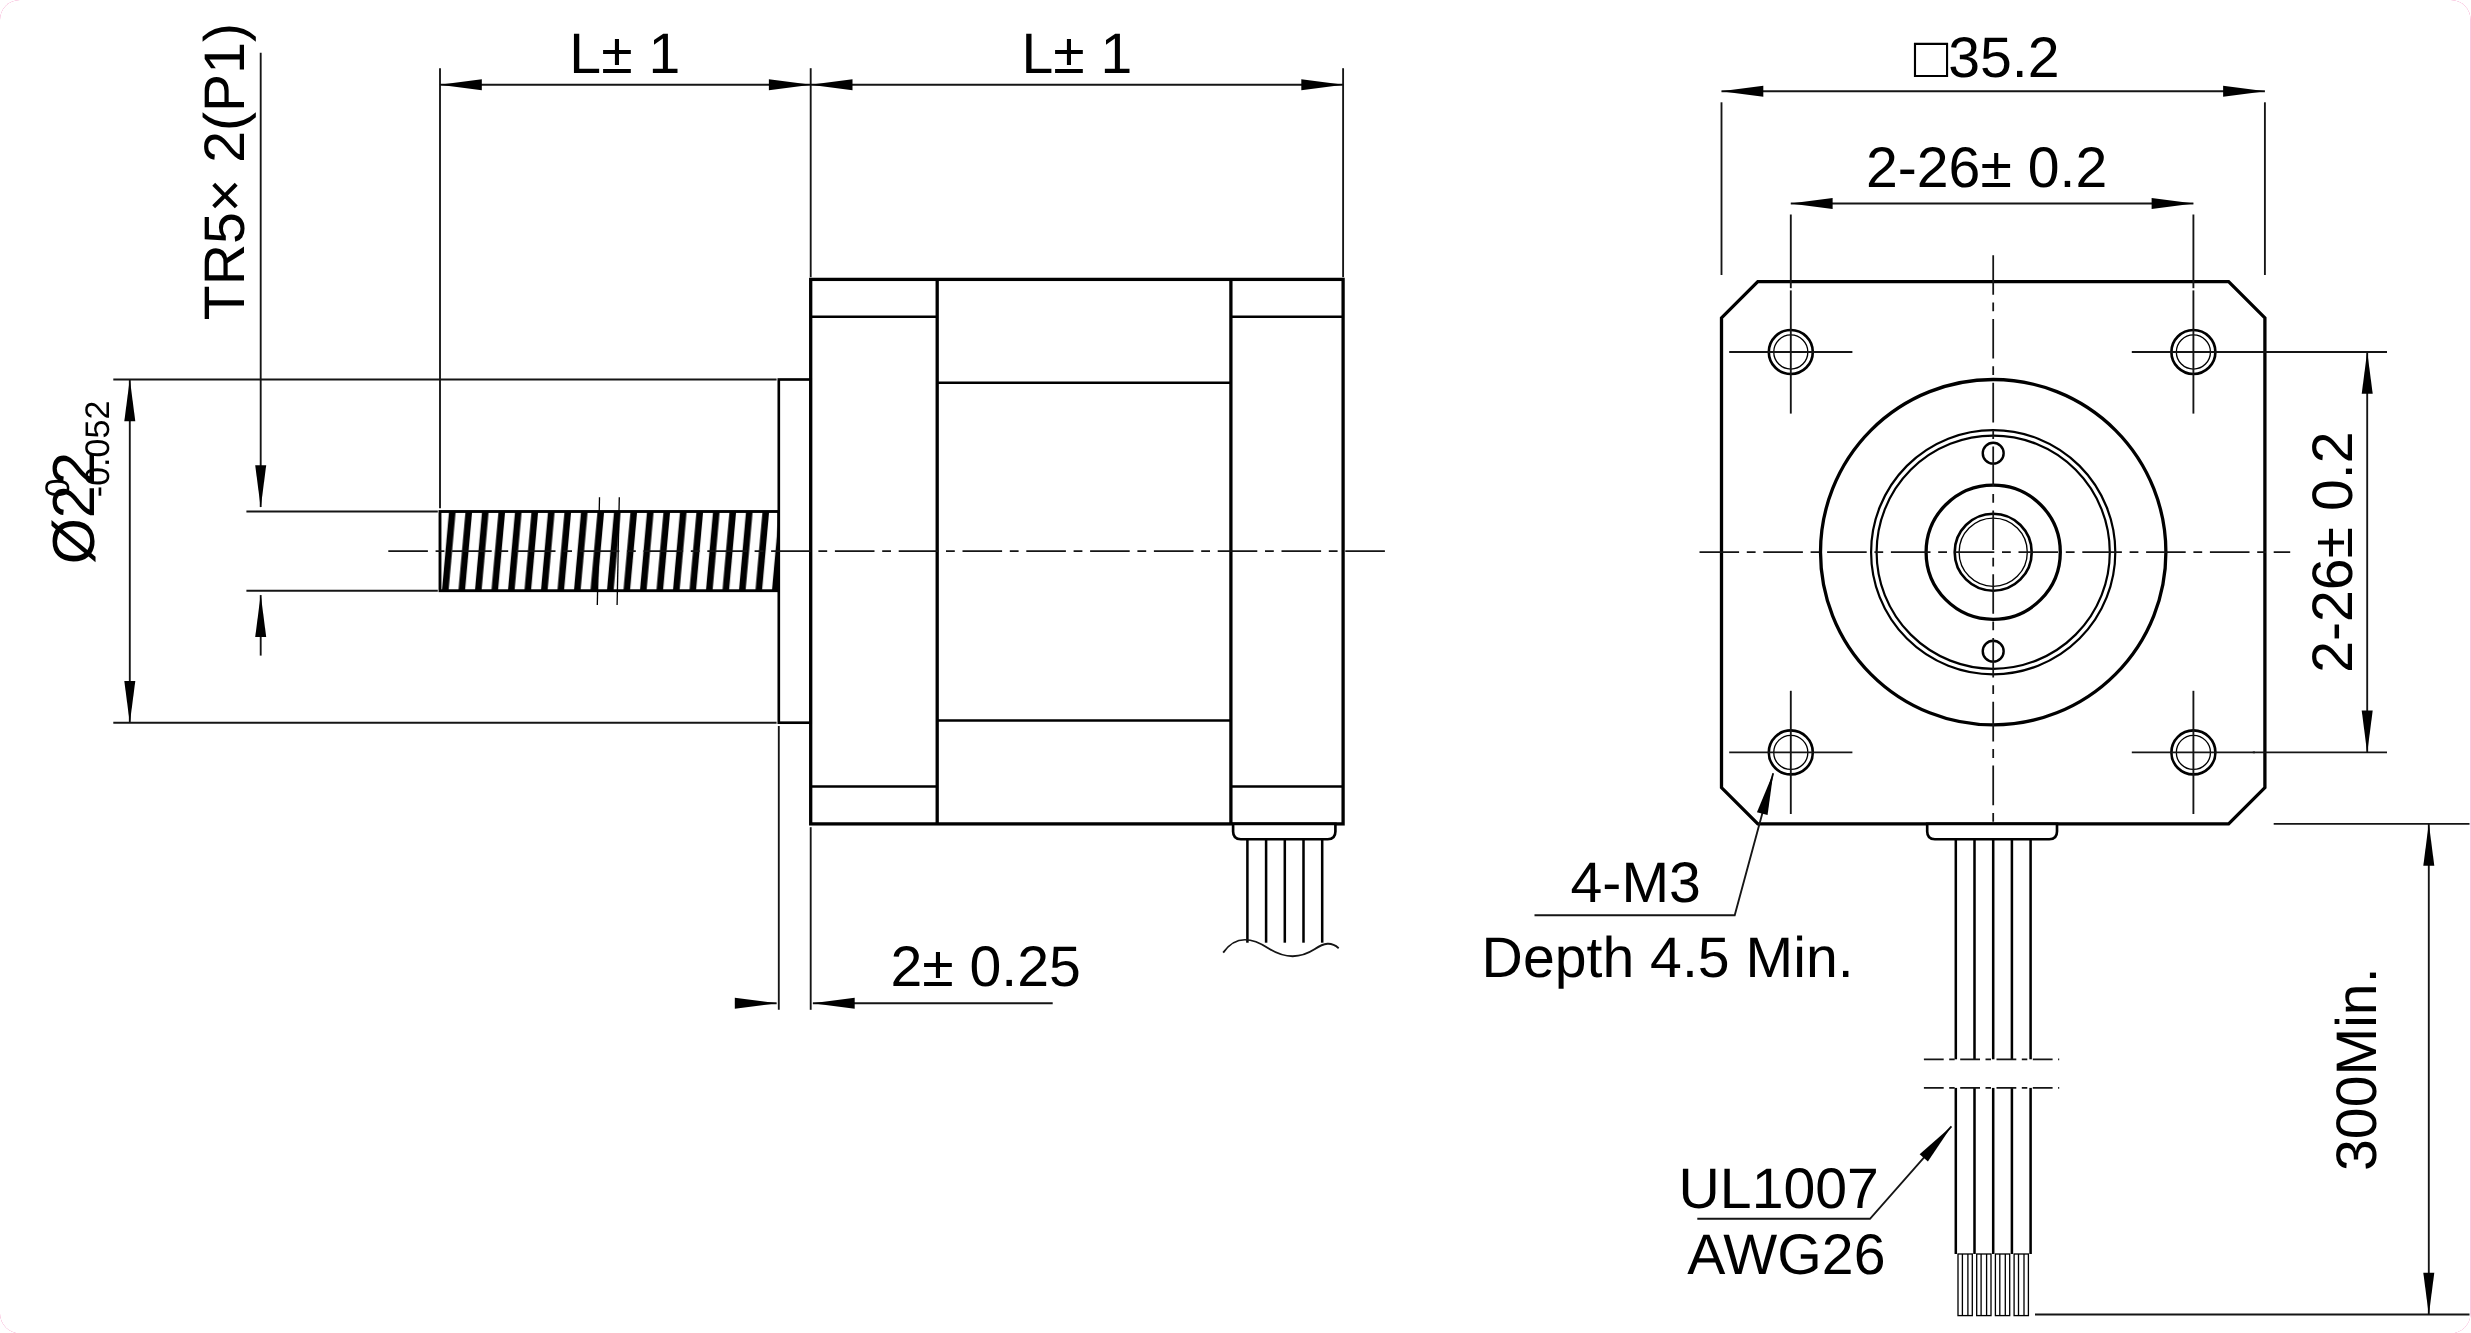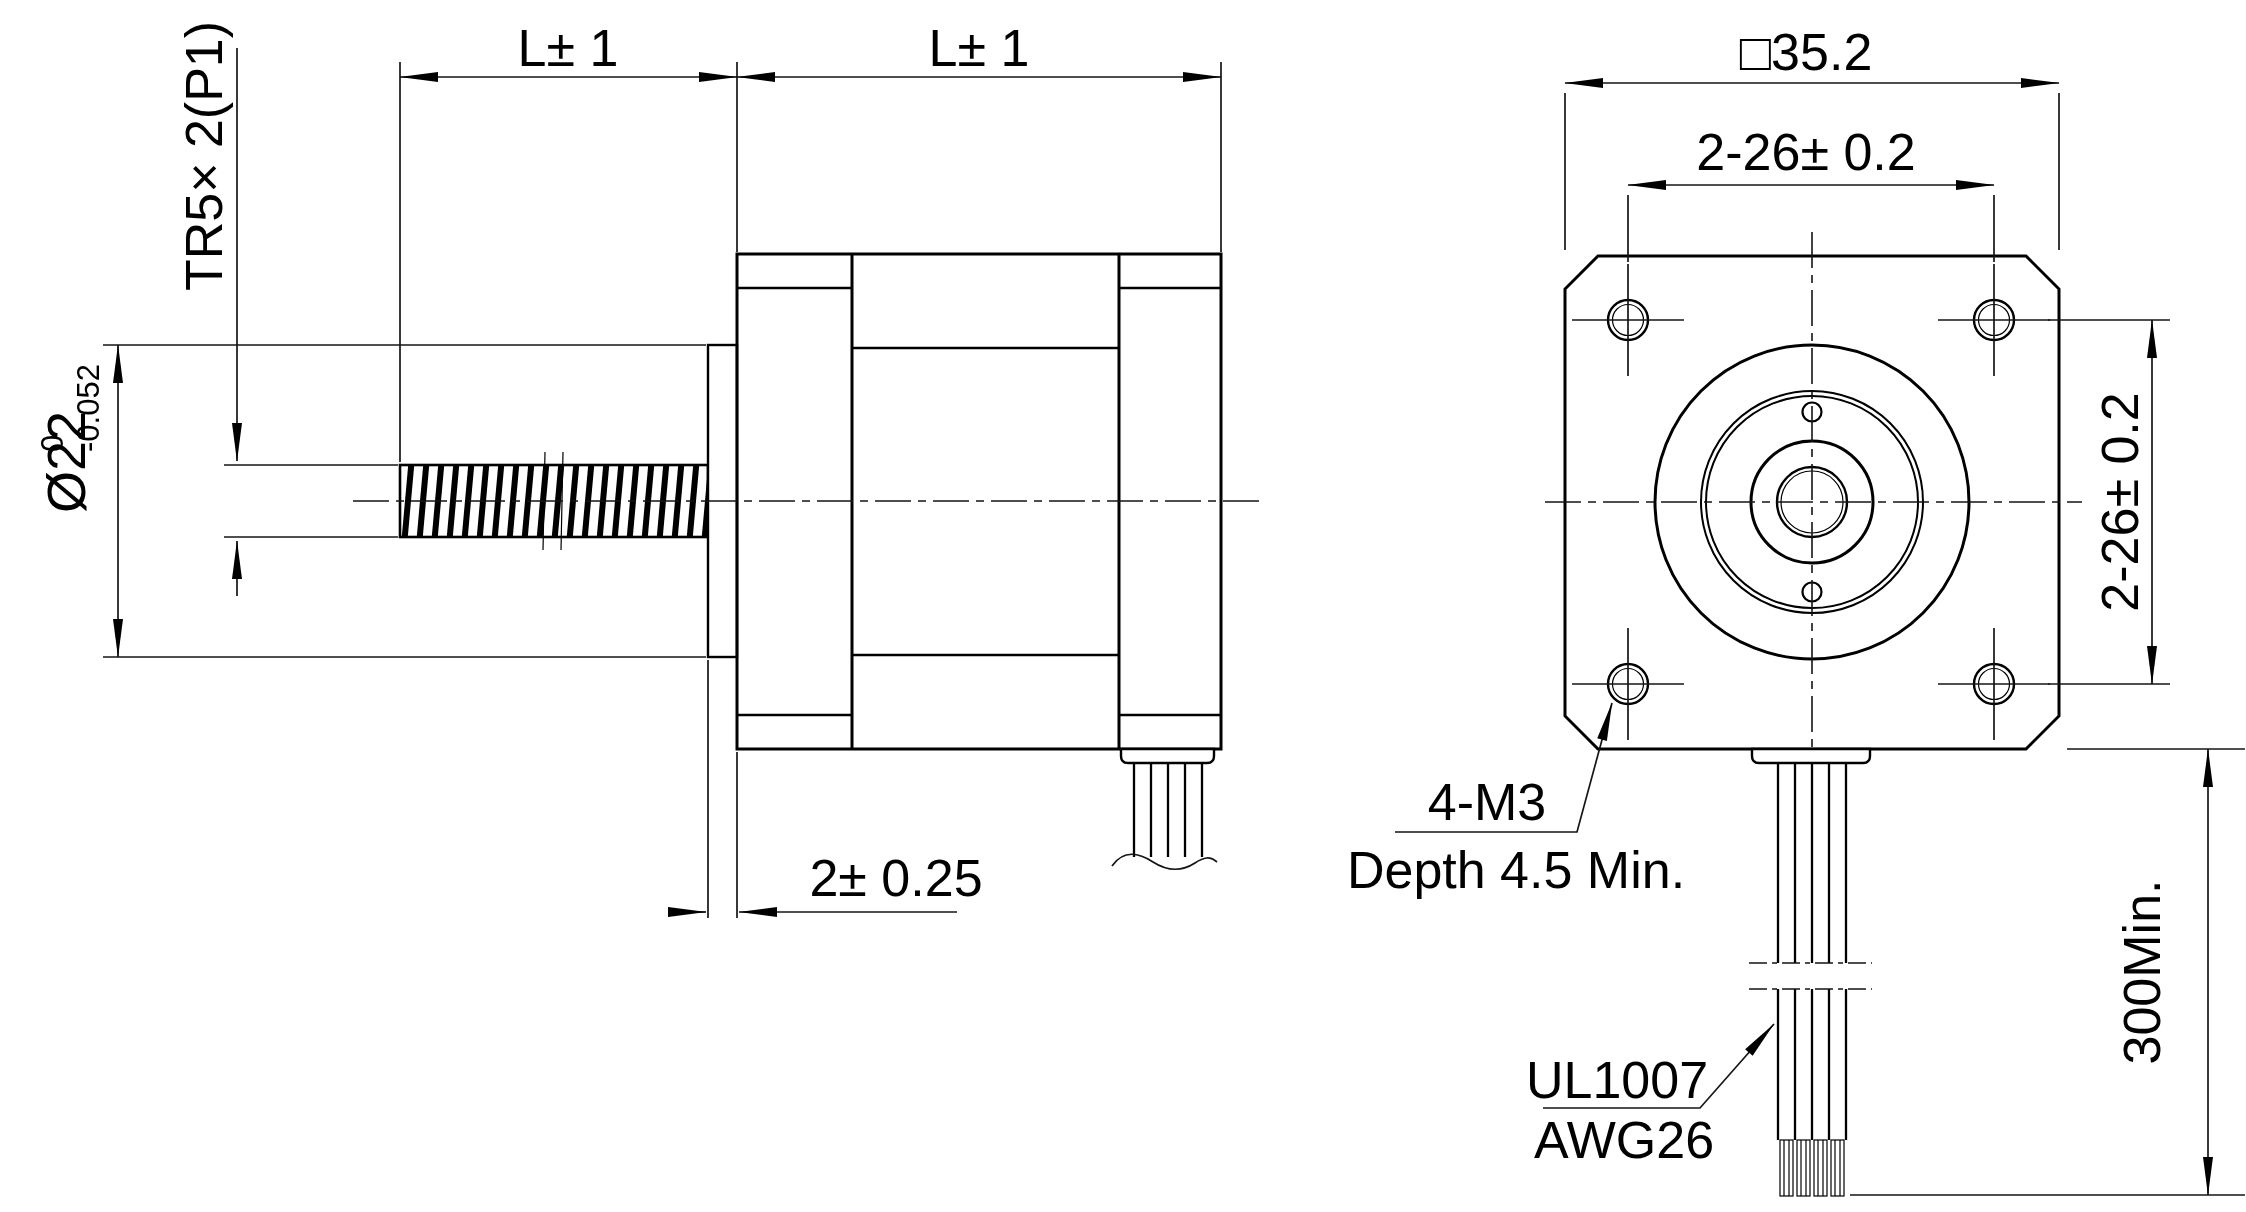--- a/index.html
+++ b/index.html
@@ -1,16 +1,16 @@
 <!DOCTYPE html>
 <html><head>
 <meta charset="utf-8">
 <style>
   html,body{margin:0;padding:0;background:#ffffff;}
-  .page{width:2246px;height:1212px;background:#ec4899;position:relative;overflow:hidden;}
+  .page{width:2246px;height:1212px;background:#ec4899;position:relative;overflow:hidden;border-radius:18px;}
   svg{display:block;}
   .o  {stroke:#000;stroke-width:3;fill:none;stroke-linejoin:miter;}
   .o2 {stroke:#000;stroke-width:2.4;fill:none;}
   .ow {stroke:#000;stroke-width:2.4;fill:#fff;}
   .d  {stroke:#151515;stroke-width:1.7;fill:none;}
   .c  {stroke:#151515;stroke-width:1.6;fill:none;stroke-dasharray:36 7 8 7;}
   .cb {stroke:#151515;stroke-width:1.5;fill:none;stroke-dasharray:18 5 5 5;}
   .w  {stroke:#000;stroke-width:2.3;fill:none;}
   .th {stroke:#000;stroke-width:1.2;fill:none;}
   text{fill:#000;font-family:"Liberation Sans","DejaVu Sans",sans-serif;}

